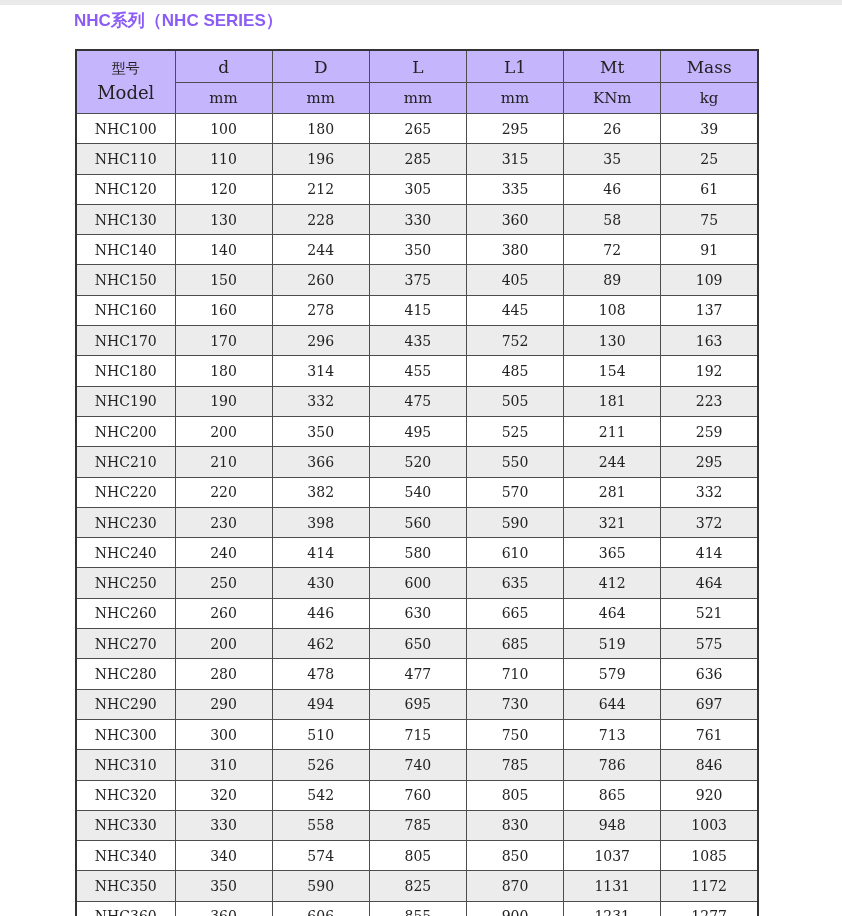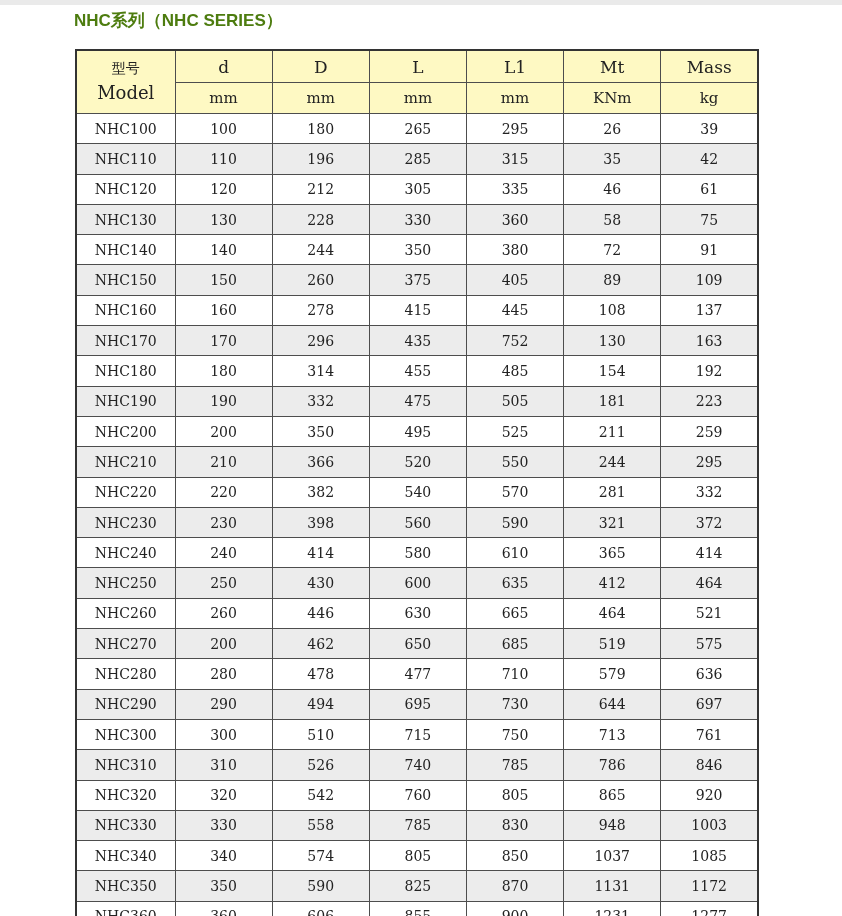--- a/index.html
+++ b/index.html
@@ -20,42 +20,42 @@
     width: 842px; height: 5px;
     background: #eaeaea;
   }
   .page-title {
     position: absolute;
     left: 74px;
     top: 9px;
     font-family: "Liberation Sans", sans-serif;
     font-weight: bold;
     font-size: 17px;
-    color: #4d7c0f;
+    color: #8b5cf6;
     white-space: nowrap;
   }
   table.spec-table {
     position: absolute;
     left: 75px;
     top: 49px;
     width: 684px;
     border-collapse: collapse;
     table-layout: fixed;
     border: 2px solid #333333;
   }
   .spec-table th, .spec-table td {
     border: 1px solid #4d4d4d;
     text-align: center;
     vertical-align: middle;
     color: #222222;
     padding: 0;
     overflow: hidden;
   }
   .spec-table thead th {
-    background: #fef9c3;
+    background: #c4b5fd;
     font-weight: normal;
   }
   th.model-th {
     font-size: 14px;
     line-height: 1.5;
   }
   th.model-th .cn { display: block; }
   th.model-th .en { display: block; font-size: 18px; }
   th.col-th {
     font-size: 17px;
@@ -123,21 +123,21 @@
         <td>26</td>
         <td>39</td>
       </tr>
       <tr>
         <td>NHC110</td>
         <td>110</td>
         <td>196</td>
         <td>285</td>
         <td>315</td>
         <td>35</td>
-        <td>42</td>
+        <td>25</td>
       </tr>
       <tr>
         <td>NHC120</td>
         <td>120</td>
         <td>212</td>
         <td>305</td>
         <td>335</td>
         <td>46</td>
         <td>61</td>
       </tr>

